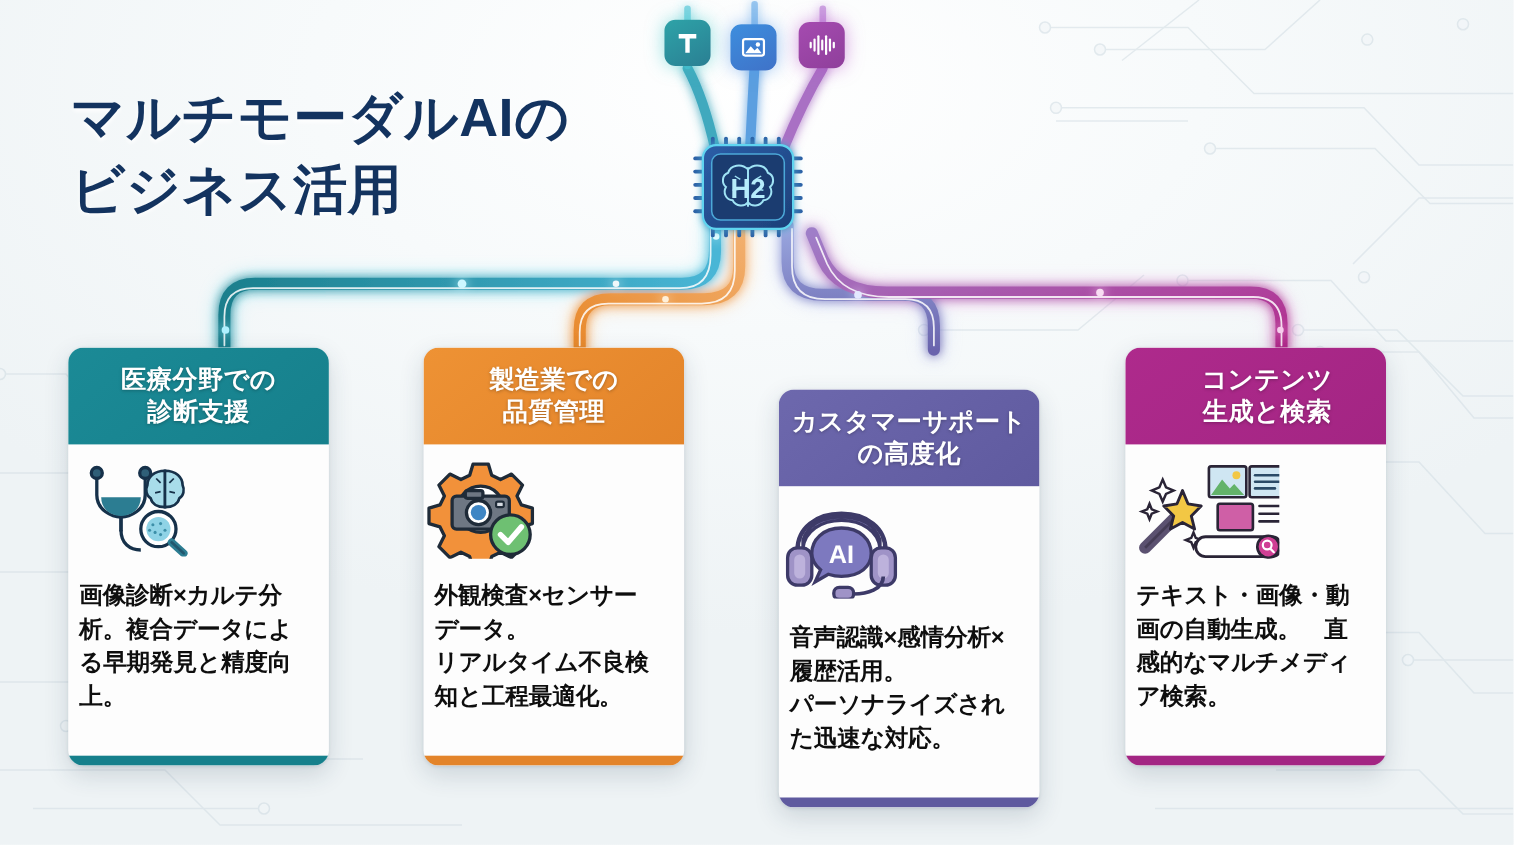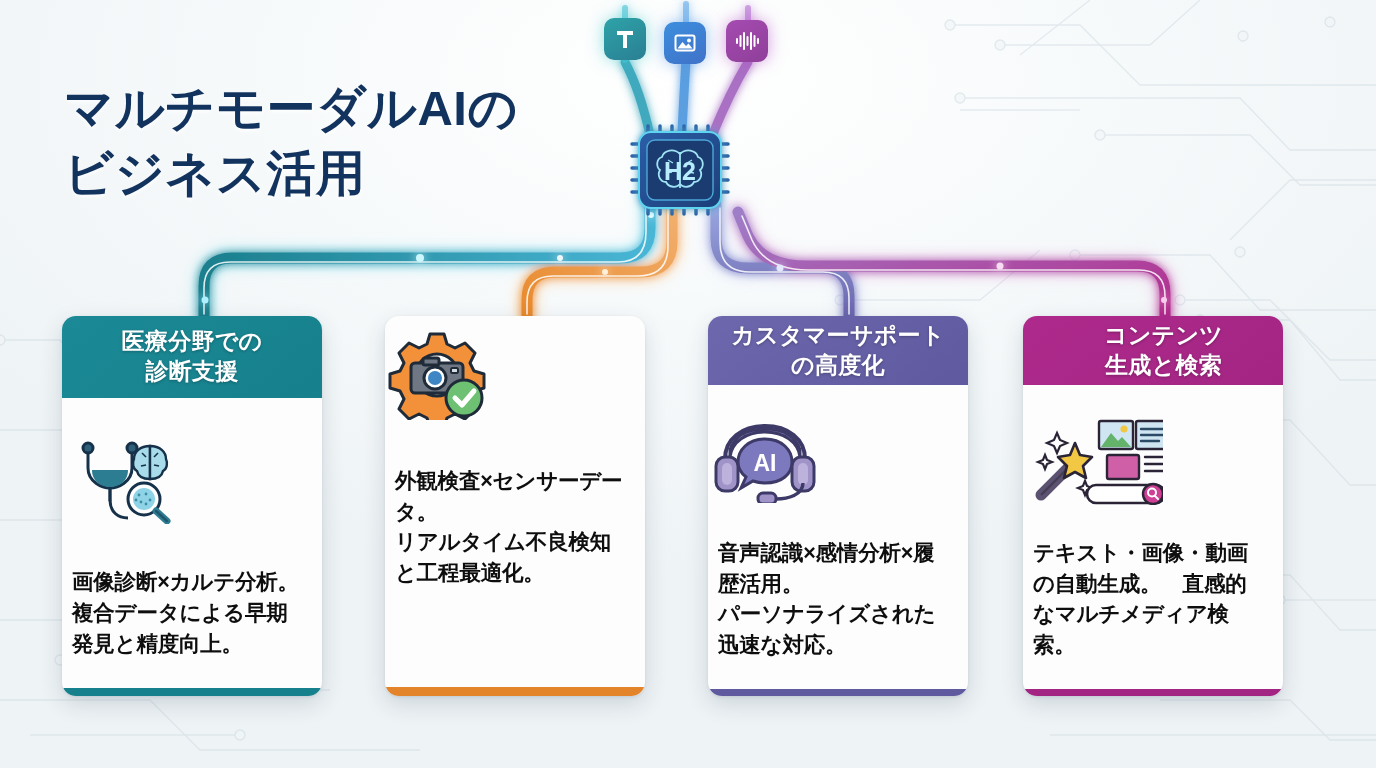--- a/index.html
+++ b/index.html
@@ -81,33 +81,32 @@
     top: 118px;
     width: 108px;
     height: 104px;
   }
 
   
   .card {
     position: absolute;
     z-index: 4;
     top: 316px;
-    width: 260px;
+    width: 237px;
     height: 380px;
     border-radius: 14px;
     background: #fdfdfd;
     box-shadow: 0 8px 22px rgba(30,55,80,0.16), 0 1px 3px rgba(30,55,80,0.10);
     overflow: hidden;
     display: flex;
     flex-direction: column;
-    gap: 28px;
   }
   .card.c1 { left: 62px;   }
   .card.c2 { left: 385px;  }
-  .card.c3 { left: 708px;  }
+  .card.c3 { left: 708px; margin-top: 38px;  }
   .card.c4 { left: 1023px; }
 
   .card-header {
     height: 88px;
     display: flex;
     align-items: center;
     justify-content: center;
     text-align: center;
     color: #ffffff;
     font-size: 23px;
@@ -399,20 +398,22 @@
           <path d="M94 73 L105 83" stroke="#2c7d92" stroke-width="7" stroke-linecap="round"></path>
           <path d="M94 73 L105 83" stroke="#16314a" stroke-width="2.4" stroke-linecap="round" fill="none" opacity="0.5"></path>
         </g>
       </svg>
     </div>
     <div class="card-body">画像診断×カルテ分析。複合データによる早期発見と精度向上。</div>
     <div class="card-footer ftr-teal"></div>
   </div>
 
   <div class="card c2">
+    <div class="card-header hdr-orange">製造業での
+品質管理</div>
     <div class="card-icon">
       <svg width="104" height="90" viewBox="0 0 104 90">
 
         <g>
           <path d="M45 4 h14 l3 10 8 4 10-5 10 10 -5 10 4 8 10 3 v14 l-10 3 -4 8 5 10 -10 10 -10-5 -8 4 -3 10 h-14 l-3-10 -8-4 -10 5 -10-10 5-10 -4-8 -10-3 v-14 l10-3 4-8 -5-10 10-10 10 5 8-4 Z" fill="#f2913a" stroke="#1f2b38" stroke-width="3" stroke-linejoin="round"></path>
           <circle cx="52" cy="45" r="21" fill="#ffffff" stroke="#1f2b38" stroke-width="3"></circle>
         </g>
 
         <g>
           <rect x="26" y="33" width="52" height="30" rx="4" fill="#6e7783" stroke="#1f2b38" stroke-width="3"></rect>

